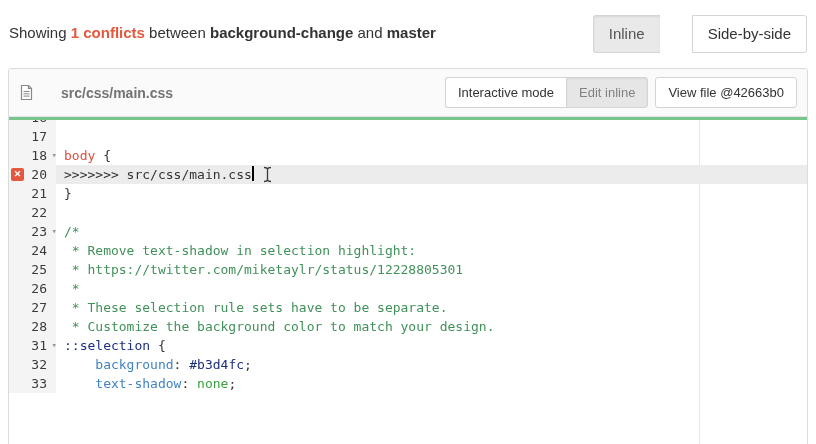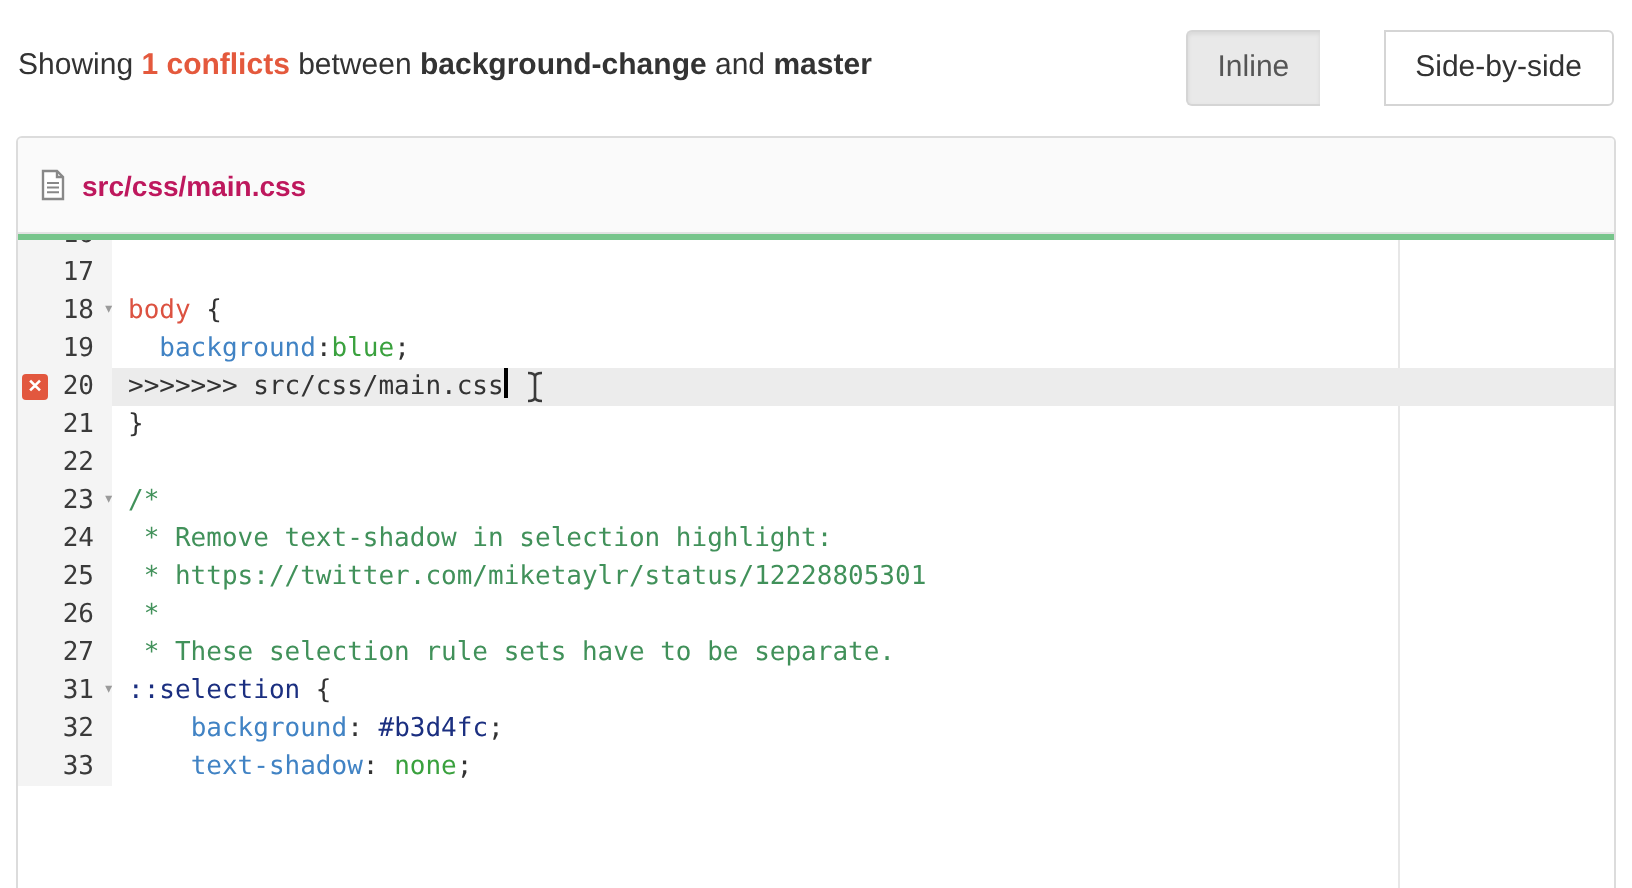--- a/index.html
+++ b/index.html
@@ -22,21 +22,21 @@
     box-shadow:inset 0 1px 2px rgba(0,0,0,.08); }
 
   
   .file-card { position:absolute; top:68px; left:8px; width:800px; height:390px;
     border:1px solid #dcdcdc; border-radius:3px 3px 0 0; background:#fff; overflow:hidden; }
 
   .file-header { height:48px; background:#fafafa; border-bottom:1px solid #e3e3e3;
     display:flex; align-items:center; padding:0 10px; }
   .file-title { display:flex; align-items:center; gap:7px; }
   .file-title svg { display:block; }
-  .file-name { font-size:14px; font-weight:bold; color:#be185d; }
+  .file-name { font-size:14px; font-weight:bold; color:#737373;margin-left:20px; }
 
   .header-buttons { margin-left:auto; display:flex; align-items:center; }
   .hbtn { font-size:13px; color:#333; background:#fff; border:1px solid #d4d4d4;
     padding:7px 12px; cursor:pointer; line-height:1.2; }
   .hbtn.group-left  { border-radius:3px 0 0 3px; border-right:none; }
   .hbtn.group-right { border-radius:0 3px 3px 0; }
   .hbtn.active { background:#e6e6e6; color:#828282; box-shadow:inset 0 1px 2px rgba(0,0,0,.07); }
   .hbtn.lone { border-radius:3px; margin-left:7px; }
 
   .green-bar { height:3px; background:#77c58b; }
@@ -89,40 +89,41 @@
     <div class="file-title">
       <span>
         <svg width="15" height="17" viewBox="0 0 15 17">
           <path d="M2.5 1.5 h7 l3 3 v11 h-10 z" fill="#fff" stroke="#888" stroke-width="1.2"></path>
           <path d="M9.5 1.5 v3 h3" fill="none" stroke="#888" stroke-width="1.2"></path>
           <path d="M4.5 7.5 h6 M4.5 9.8 h6 M4.5 12.1 h6" stroke="#888" stroke-width="1"></path>
         </svg>
       </span>
       <span class="file-name">src/css/main.css</span>
     </div>
+    <div class="header-buttons">
+      <button class="hbtn group-left">Interactive mode</button>
+      <button class="hbtn group-right active">Edit inline</button>
+      <button class="hbtn lone">View file @42663b0</button>
+    </div>
   </div>
   <div class="green-bar"></div>
   <div class="code-area">
     <div class="ruler"></div>
     <div class="code-lines">
         <div class="code-row">
           <div class="gutter">16</div>
           <div class="code-text"></div>
         </div>
         <div class="code-row">
           <div class="gutter">17</div>
           <div class="code-text"></div>
         </div>
         <div class="code-row">
           <div class="gutter">18<span class="fold-arrow">▾</span></div>
           <div class="code-text"><span class="tok-tag">body</span><span class="tok-p"> {</span></div>
-        </div>
-        <div class="code-row">
-          <div class="gutter">19</div>
-          <div class="code-text"><span class="tok-p">  </span><span class="tok-prop">background</span><span class="tok-p">:</span><span class="tok-kw">blue</span><span class="tok-p">;</span></div>
         </div>
         <div class="code-row conflict">
           <div class="gutter"><span class="err-icon">✕</span>20</div>
           <div class="code-text"><span class="tok-p">&gt;&gt;&gt;&gt;&gt;&gt;&gt; src/css/main.css</span><span class="caret"></span><span class="ibeam"><svg width="11" height="17" viewBox="0 0 11 17">
                 <path d="M2 1.5 C3.5 1.5 5.5 1.8 5.5 3.5 C5.5 1.8 7.5 1.5 9 1.5 M2 15.5 C3.5 15.5 5.5 15.2 5.5 13.5 C5.5 15.2 7.5 15.5 9 15.5 M5.5 3 V14" fill="none" stroke="#3a3a3a" stroke-width="1.3"></path>
               </svg></span></div>
         </div>
         <div class="code-row">
           <div class="gutter">21</div>
           <div class="code-text"><span class="tok-p">}</span></div>
@@ -145,20 +146,24 @@
         </div>
         <div class="code-row">
           <div class="gutter">26</div>
           <div class="code-text"><span class="tok-com"> *</span></div>
         </div>
         <div class="code-row">
           <div class="gutter">27</div>
           <div class="code-text"><span class="tok-com"> * These selection rule sets have to be separate.</span></div>
         </div>
         <div class="code-row">
+          <div class="gutter">28</div>
+          <div class="code-text"><span class="tok-com"> * Customize the background color to match your design.</span></div>
+        </div>
+        <div class="code-row">
           <div class="gutter">31<span class="fold-arrow">▾</span></div>
           <div class="code-text"><span class="tok-atom">::selection</span><span class="tok-p"> {</span></div>
         </div>
         <div class="code-row">
           <div class="gutter">32</div>
           <div class="code-text"><span class="tok-p">    </span><span class="tok-prop">background</span><span class="tok-p">: </span><span class="tok-atom">#b3d4fc</span><span class="tok-p">;</span></div>
         </div>
         <div class="code-row">
           <div class="gutter">33</div>
           <div class="code-text"><span class="tok-p">    </span><span class="tok-prop">text-shadow</span><span class="tok-p">: </span><span class="tok-kw">none</span><span class="tok-p">;</span></div>

